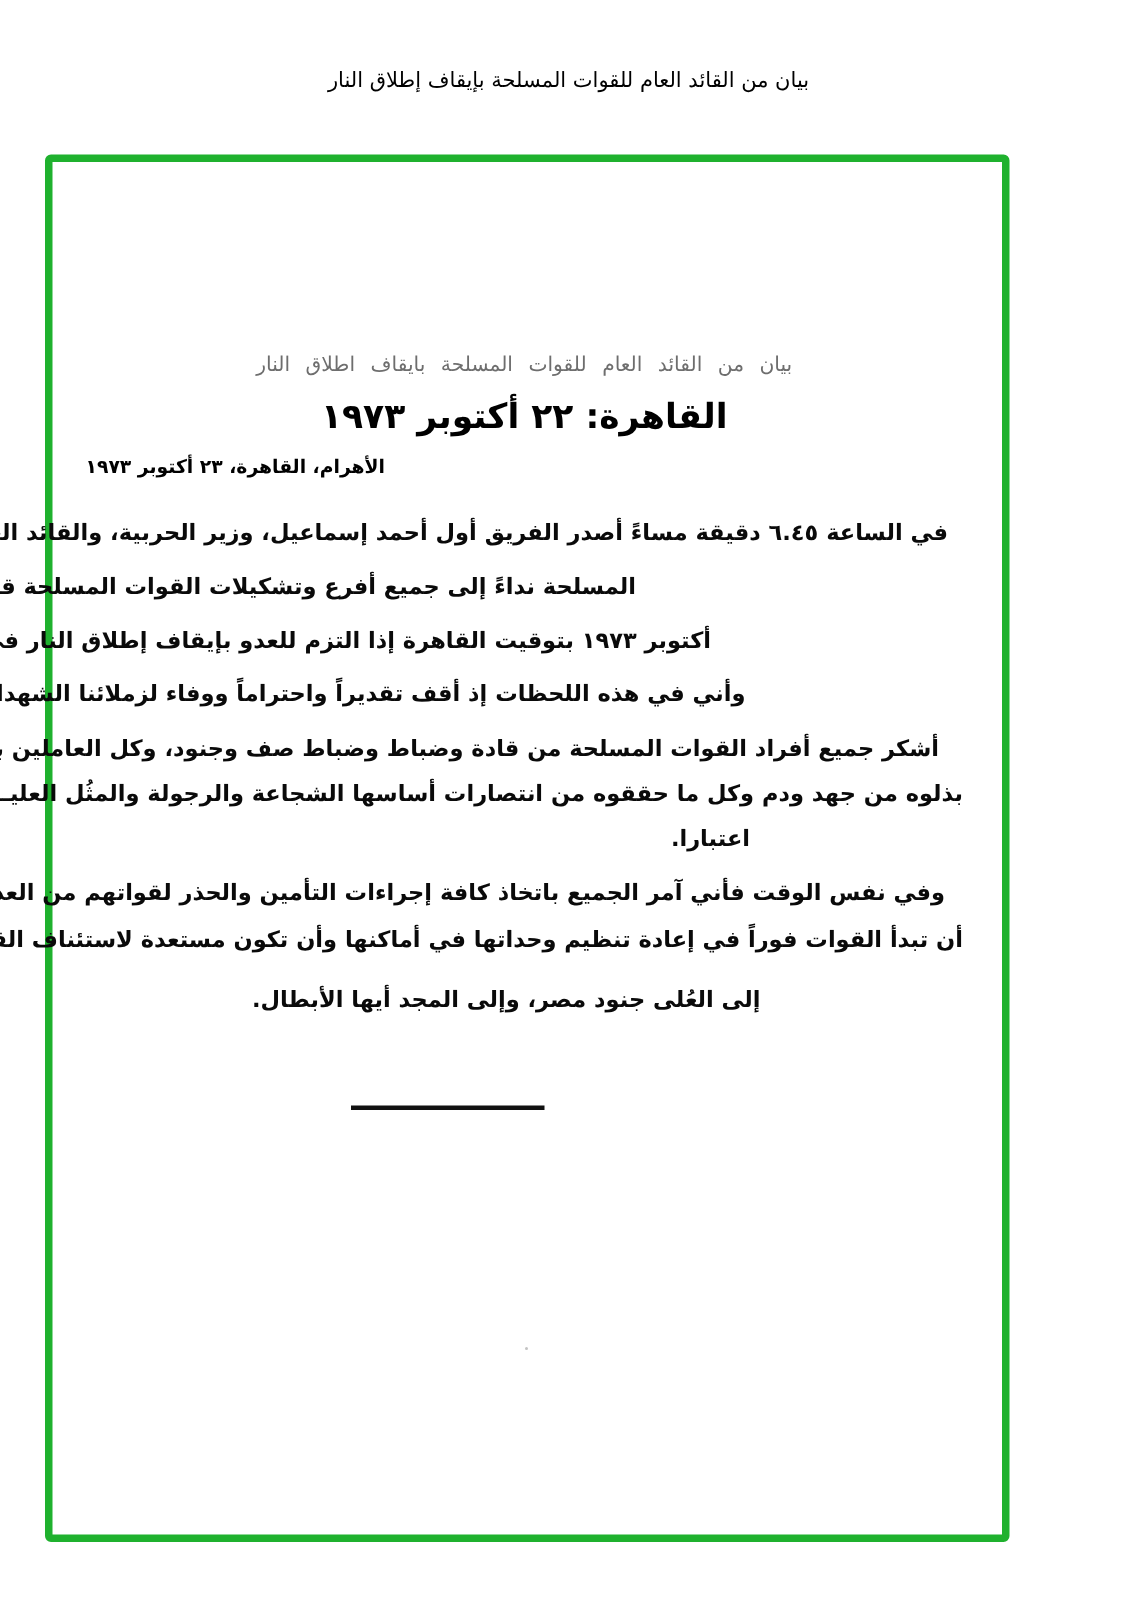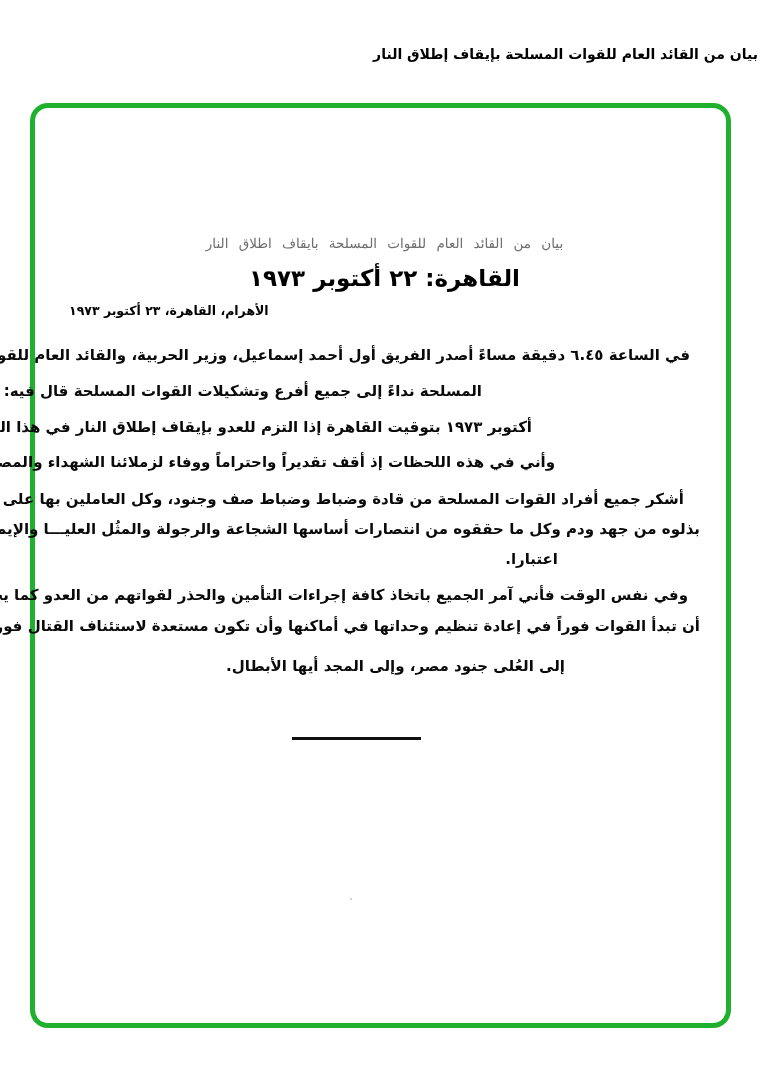--- a/index.html
+++ b/index.html
@@ -6,32 +6,33 @@
   body{
     position:relative;
     width:758px;height:1078px;
     background:#ffffff;
     font-family:"DejaVu Sans",sans-serif;
     color:#000;
     overflow:hidden;
   }
   .page-title{
     position:absolute;top:44px;left:0;width:758px;
-    font-size:14px;font-weight:bold;
+    text-align:center;
+    font-size:14px;font-weight:normal;
     direction:rtl;
     line-height:20px;
   }
   .doc-frame{
     position:absolute;left:30px;top:103px;
-    width:701px;height:925px;
+    width:643px;height:925px;
     box-sizing:border-box;
     border:5px solid #1fb12e;
-    border-radius:18px;
+    border-radius:4px;
     background:#fff;
-    padding:125px 26px 0 34px;
+    padding:125px 26px 0 22px;
   }
   .scan-title{
     font-family:"DejaVu Serif",serif;
     font-size:13.5px;
     font-weight:normal;
     color:#6e6e6e;
     text-align:center;
     direction:rtl;
     letter-spacing:0.5px;
     word-spacing:6px;

